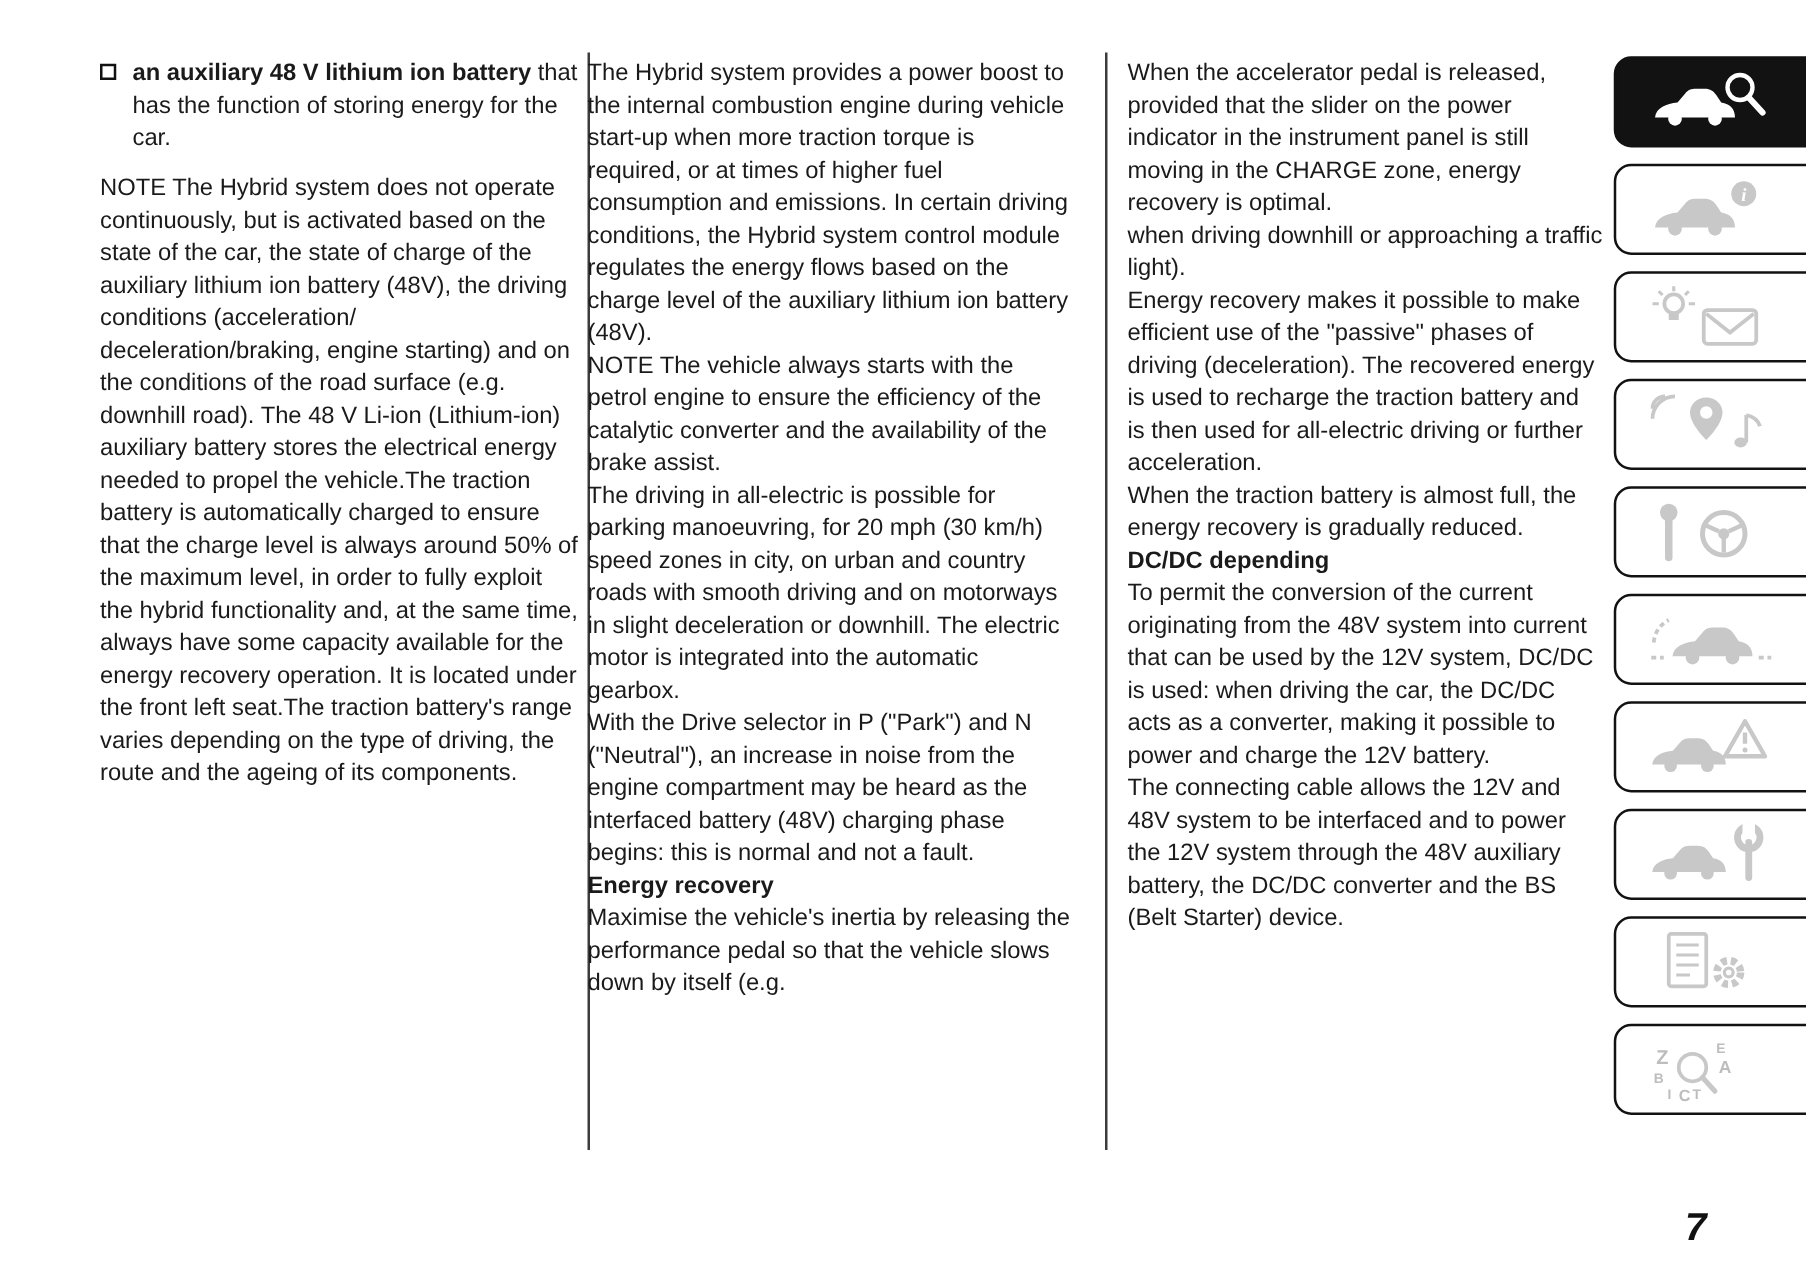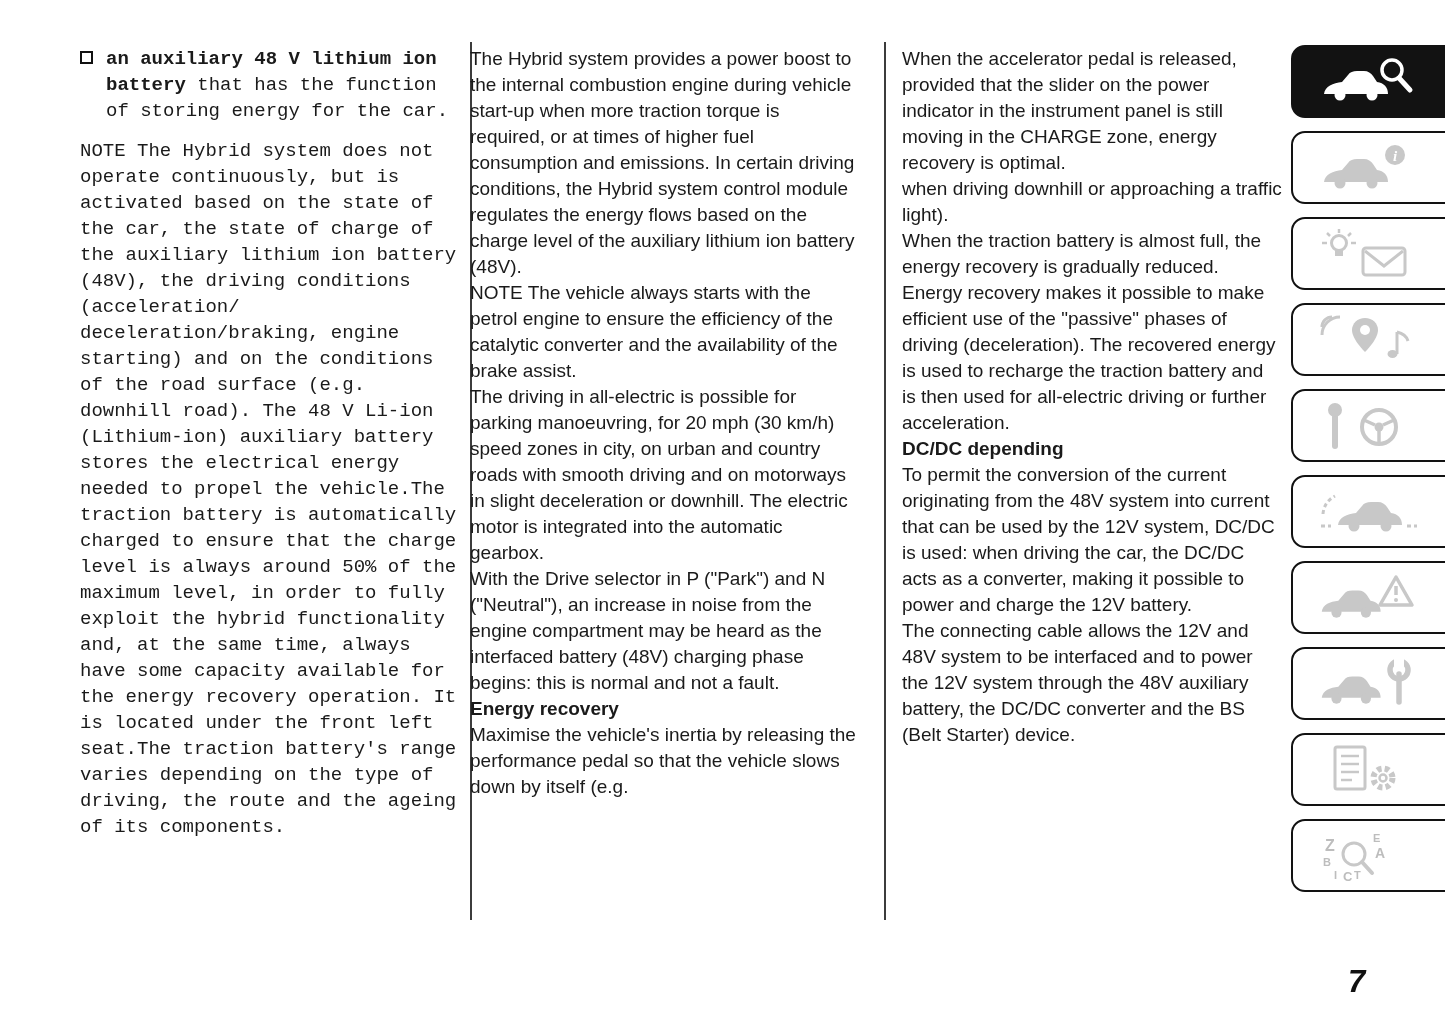--- a/index.html
+++ b/index.html
@@ -2,21 +2,21 @@
 <html><head>
 <meta charset="utf-8">
 <style>
   * { margin:0; padding:0; box-sizing:border-box; }
   html, body { background:#ffffff; }
   .page {
     position:relative; width:1445px; height:1018px; background:#ffffff;
     overflow:hidden; font-family:"Liberation Sans", sans-serif; color:#1a1a1a;
   }
   .col { position:absolute; top:46px; font-size:19px; line-height:26px; }
-  .col1 { left:80px;  width:385px;font-family:Liberation Mono, monospace; }
+  .col1 { left:80px;  width:385px; }
   .col2 { left:470px; width:386px; }
   .col3 { left:902px; width:380px; }
   .col p { margin:0; }
   .heading { font-weight:700; }
   .bullet-block { position:relative; padding-left:26px; margin-bottom:14px; }
   .square-bullet {
     position:absolute; left:0; top:5px; width:13px; height:13px;
     border:2.5px solid #111; background:#fff;
   }
   .vdivider { position:absolute; top:42px; height:878px; width:1.5px; background:#3c3c3c; }
@@ -66,22 +66,22 @@
     <p>With the Drive selector in P ("Park") and N ("Neutral"), an increase in noise from the engine compartment may be heard as the interfaced battery (48V) charging phase begins: this is normal and not a fault.</p>
     <p class="heading">Energy recovery</p>
     <p>Maximise the vehicle's inertia by releasing the performance pedal so that the vehicle slows down by itself (e.g.</p>
   </section>
 
   <div class="vdivider vd2"></div>
 
   <section class="col col3">
     <p>When the accelerator pedal is released, provided that the slider on the power indicator in the instrument panel is still moving in the CHARGE zone, energy recovery is optimal.</p>
     <p>when driving downhill or approaching a traffic light).</p>
+    <p>Energy recovery makes it possible to make efficient use of the "passive" phases of driving (deceleration). The recovered energy is used to recharge the traction battery and is then used for all-electric driving or further acceleration.</p>
     <p>When the traction battery is almost full, the energy recovery is gradually reduced.</p>
-    <p>Energy recovery makes it possible to make efficient use of the "passive" phases of driving (deceleration). The recovered energy is used to recharge the traction battery and is then used for all-electric driving or further acceleration.</p>
     <p class="heading">DC/DC depending</p>
     <p>To permit the conversion of the current originating from the 48V system into current that can be used by the 12V system, DC/DC is used: when driving the car, the DC/DC acts as a converter, making it possible to power and charge the 12V battery.</p>
     <p>The connecting cable allows the 12V and 48V system to be interfaced and to power the 12V system through the 48V auxiliary battery, the DC/DC converter and the BS (Belt Starter) device.</p>
   </section>
 
   <div class="sidebar-tab active" style="top:45px">
     <svg class="tab-icon" width="100" height="52" viewBox="0 0 100 52">
       <use href="#car-shape" fill="#ffffff" transform="translate(2,9)"></use>
       <circle cx="73" cy="14" r="10" fill="none" stroke="#ffffff" stroke-width="3.5"></circle>
       <line x1="80" y1="22" x2="91" y2="34" stroke="#ffffff" stroke-width="5" stroke-linecap="round"></line>

